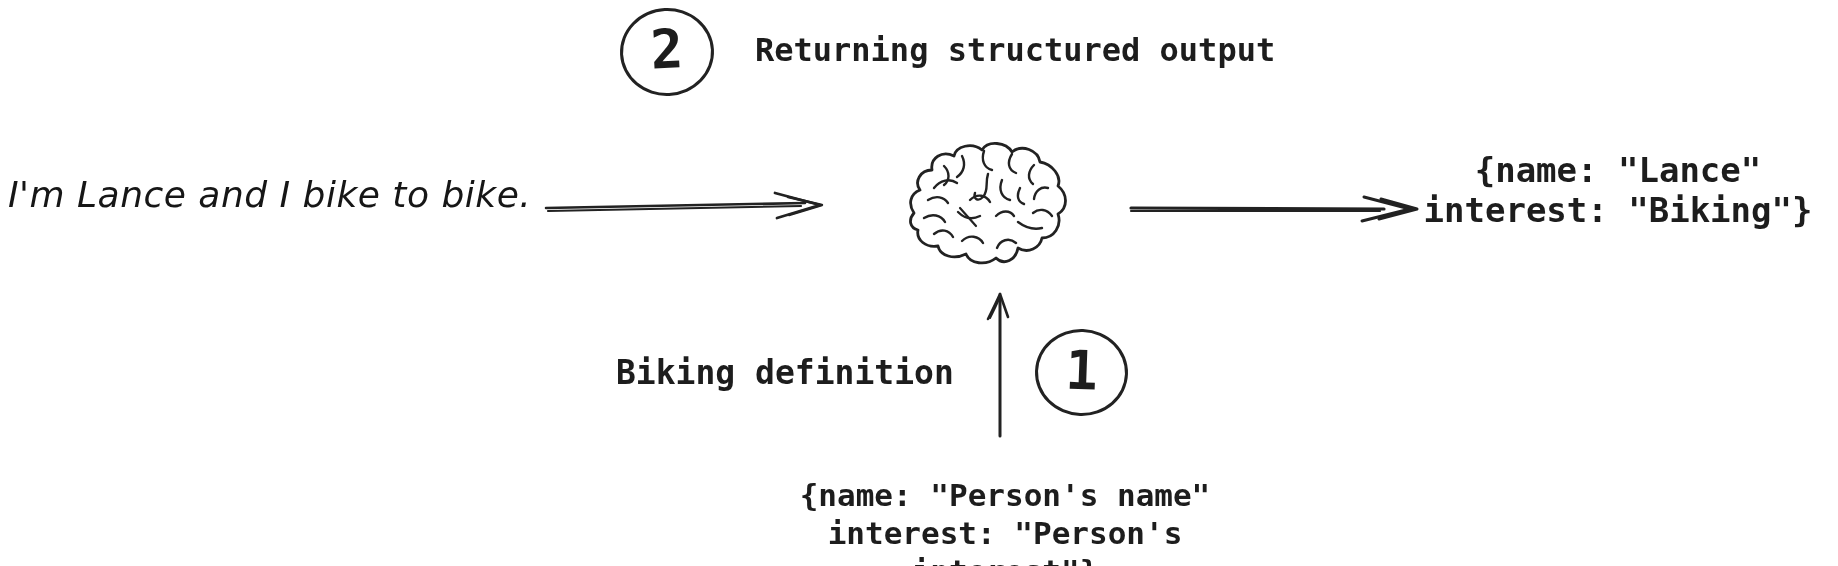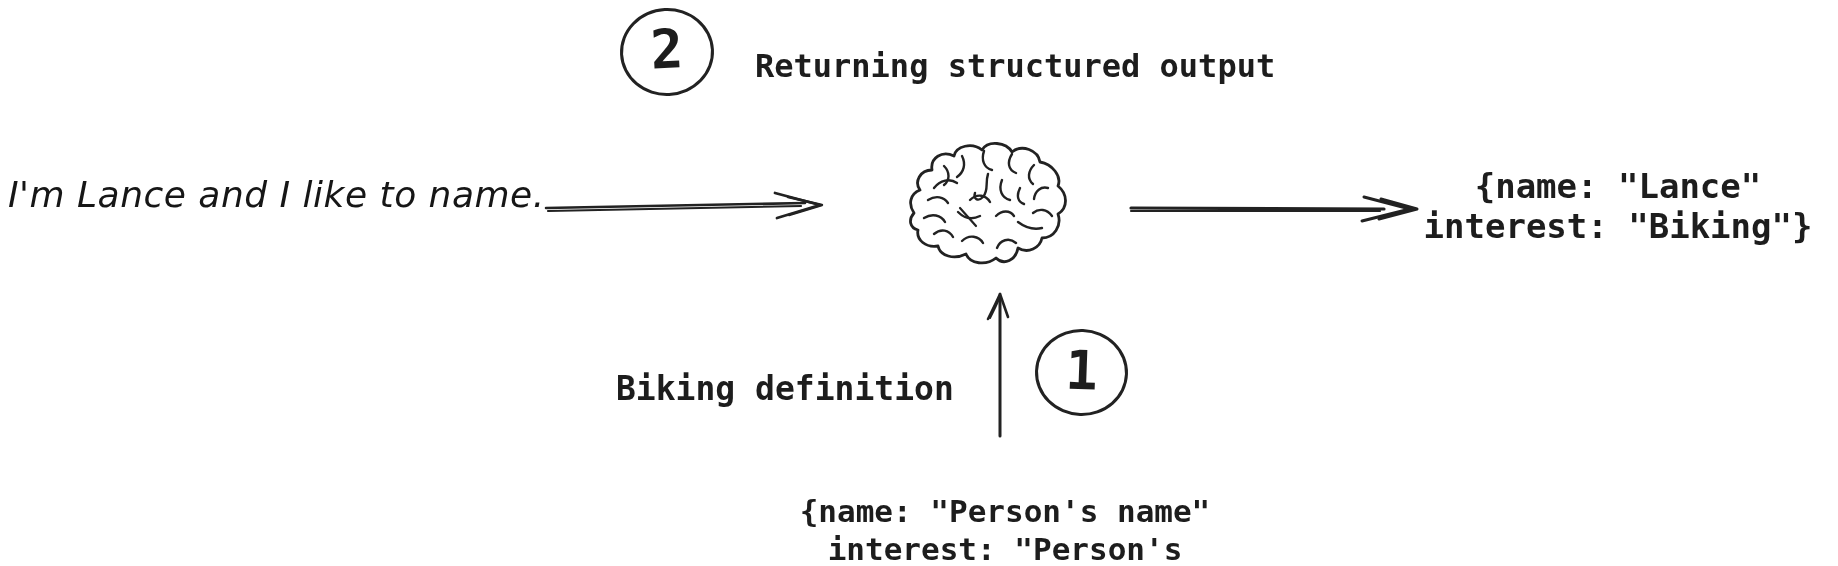--- a/index.html
+++ b/index.html
@@ -5,21 +5,21 @@
   html,body{margin:0;padding:0;background:#ffffff;}
   .canvas{
     position:relative;
     width:1838px;height:566px;
     background:#ffffff;
     overflow:hidden;
     font-family:"DejaVu Sans Mono", monospace;
     color:#1d1d1d;
   }
   .abs{position:absolute;}
-  .mono{font-family:"DejaVu Sans Mono", monospace;font-weight:bold;color:#1d1d1d;margin-top:16px;}
+  .mono{font-family:"DejaVu Sans Mono", monospace;font-weight:bold;color:#1d1d1d;}
   .hand{
     font-family:"DejaVu Sans", sans-serif;
     font-style:italic;
     font-weight:500;
     color:#161616;
     letter-spacing:0.5px;
   }
   .badge{
     box-sizing:border-box;
     border:3.5px solid #222222;
@@ -50,21 +50,21 @@
 </head>
 <body>
 
 <div class="canvas">
 
   <div class="abs badge badge2">
     <span>2</span>
   </div>
   <div class="abs mono title">Returning structured output</div>
 
-  <div class="abs hand input-text">I'm Lance and I like to name.</div>
+  <div class="abs hand input-text">I'm Lance and I bike to bike.</div>
 
   <svg class="abs" style="left:543px;top:190px;" width="300" height="32" viewBox="0 0 300 32">
     <path d="M3,18 L262,13" stroke-width="2.6"></path>
     <path d="M5,21 L258,16" stroke-width="2.2"></path>
     <path d="M232,3 L277,15 L234,28" stroke-width="2.8"></path>
     <path d="M245,7 L279,15 L246,25" stroke-width="2.4"></path>
   </svg>
 
   <svg class="abs" style="left:900px;top:138px;" width="175" height="136" viewBox="0 0 175 136">
     <path d="M14,75 C8,66 10,56 20,52 C14,44 20,32 32,32 C30,20 42,12 54,18 C56,8 72,4 82,12 C88,2 106,4 112,14 C122,6 138,12 140,24 C152,26 162,38 158,48 C168,56 168,70 158,76 C162,88 154,100 142,100 C140,110 128,116 118,110 C116,122 104,128 96,120 C86,128 70,126 66,116 C54,122 40,118 38,108 C26,110 16,102 18,92 C10,90 8,82 14,75 Z" stroke-width="2.8"></path>

